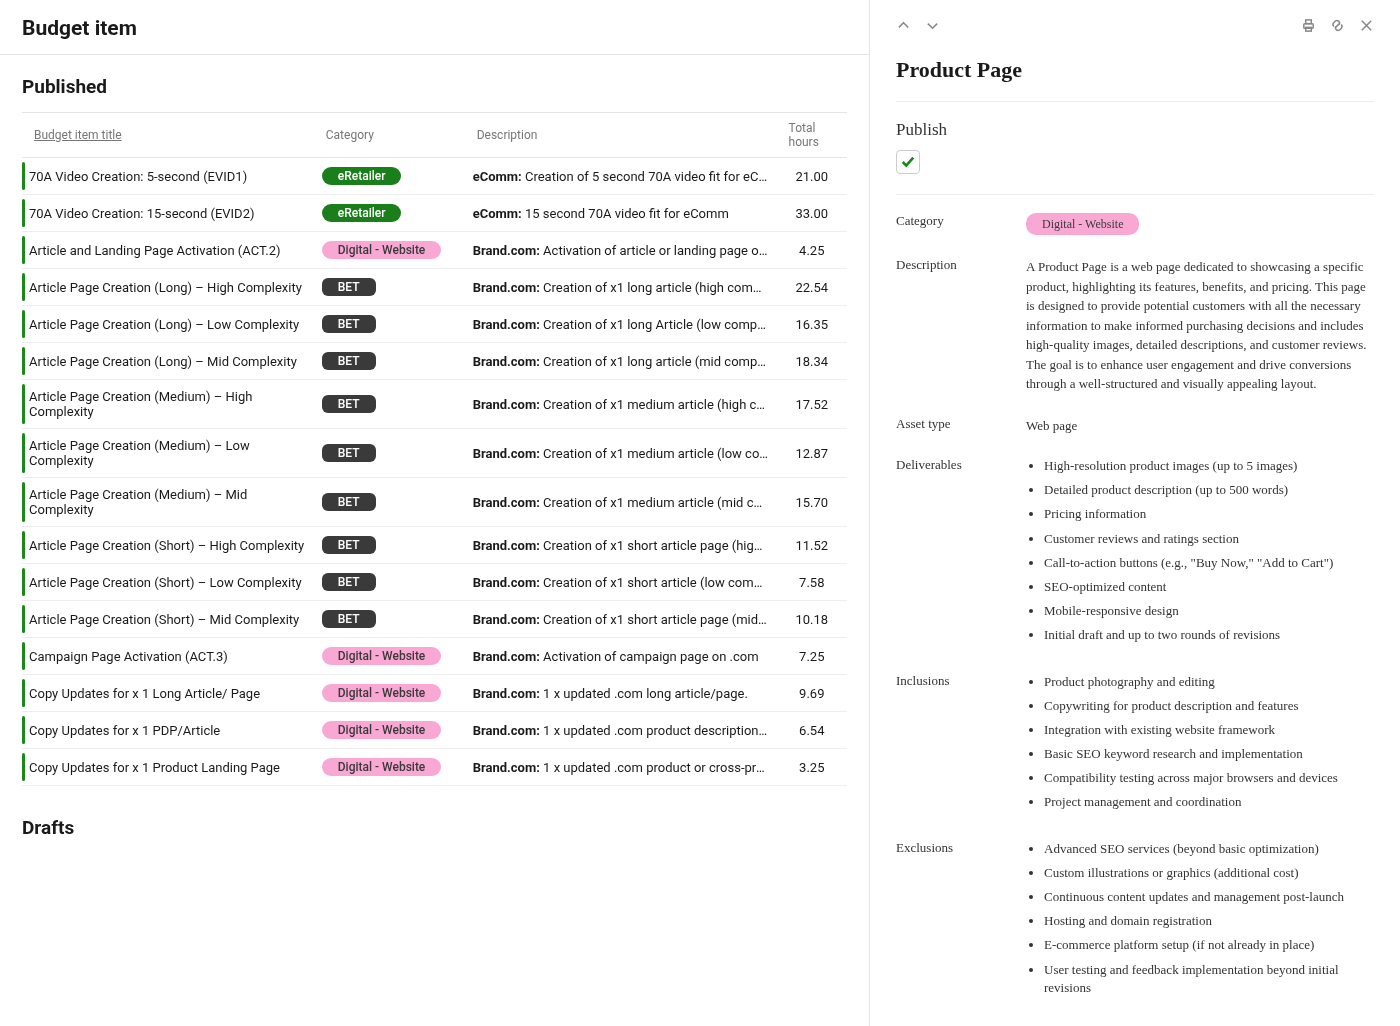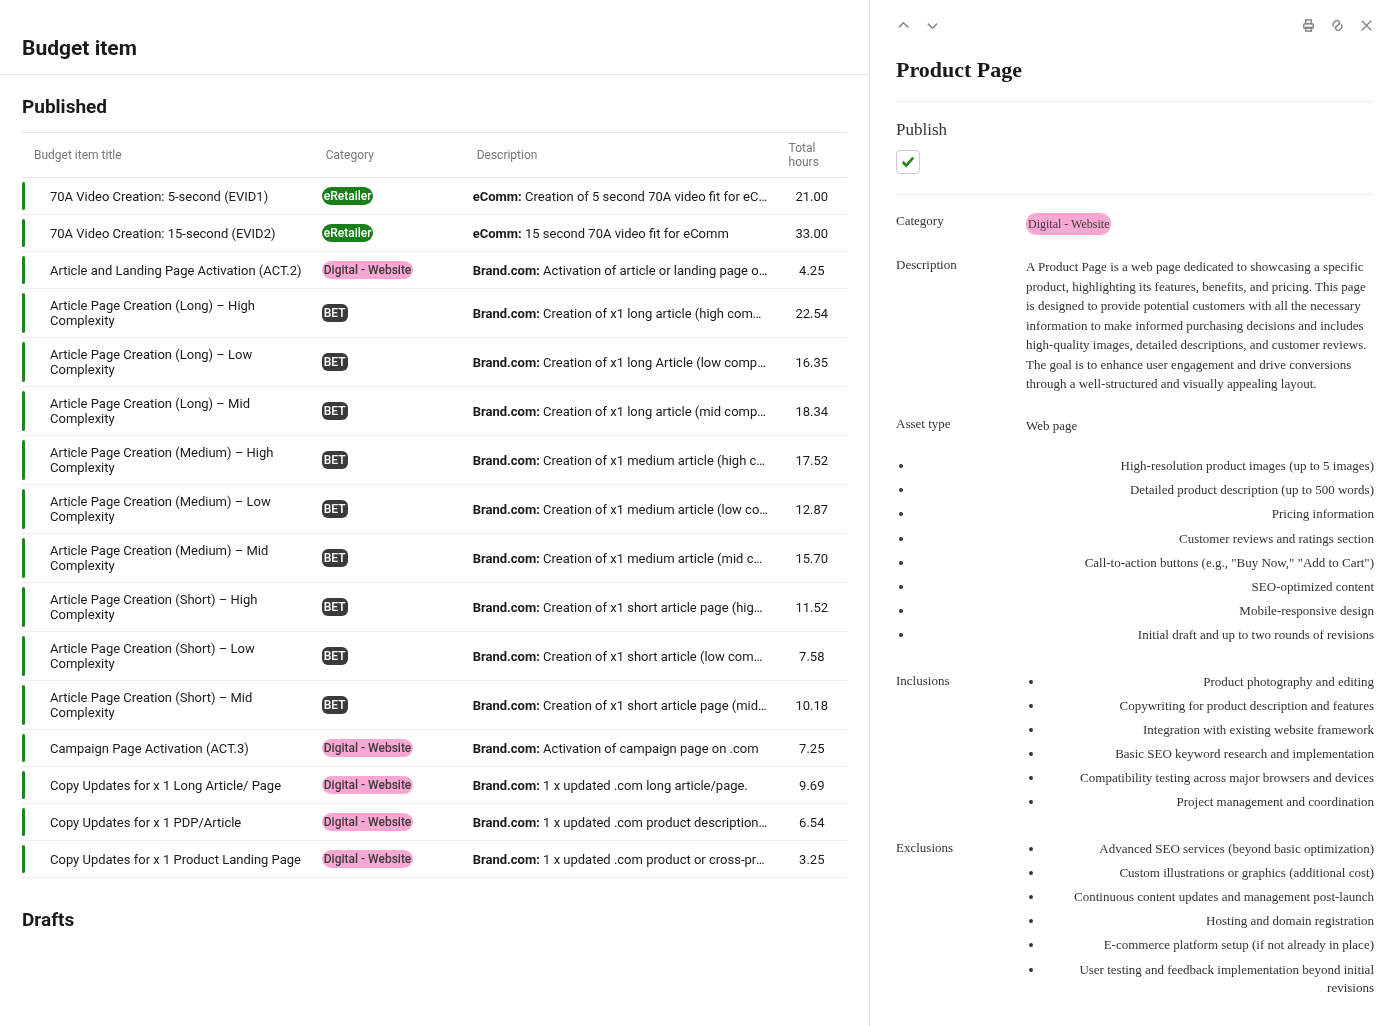--- a/index.html
+++ b/index.html
@@ -1,29 +1,29 @@
 <!DOCTYPE html>
 <html><head>
 <meta charset="utf-8">
 <style>
 * { box-sizing: border-box; margin: 0; padding: 0; }
 body { font-family: -apple-system, BlinkMacSystemFont, "Segoe UI", Roboto, sans-serif; font-size: 13px; color: #1a1a1a; background: #fff; overflow: hidden; }
 .app { display: flex; width: 1400px; height: 1026px; }
 .main { flex: 1; overflow-y: auto; border-right: 1px solid #e5e5e5; }
-.main-header { padding: 36px 22px 14px; border-bottom: 1px solid #e5e5e5; }
+.main-header { padding: 16px 22px 14px; border-bottom: 1px solid #e5e5e5; }
 .main-header h1 { font-size: 21px; font-weight: 700; }
 .section { padding: 20px 22px 10px; }
 .section h2 { font-size: 19px; font-weight: 700; margin-bottom: 14px; }
 .table { width: 100%; border-collapse: collapse; }
 .table th { text-align: left; font-weight: 400; font-size: 12px; color: #777; padding: 8px 8px 8px 12px; border-bottom: 1px solid #e5e5e5; border-top: 1px solid #e5e5e5; }
-.table th:first-child { padding-left: 12px; }
+.table th:first-child { padding-left: 12px; text-decoration: underline; }
 .table td { padding: 9px 8px; border-bottom: 1px solid #eee; font-size: 13px; vertical-align: middle; }
-.table tr td:first-child { position: relative; padding-left: 28px; }
+.table tr td:first-child { position: relative; padding-left: 7px; }
 .row-marker { position: absolute; left: 0; top: 4px; bottom: 4px; width: 3px; background: #1a8917; border-radius: 2px; }
-.tag { display: inline-block; padding: 2px 2px; border-radius: 10px; font-size: 12px; font-weight: 500; white-space: nowrap; }
+.tag { display: inline-block; padding: 2px 16px; border-radius: 10px; font-size: 12px; font-weight: 500; white-space: nowrap; }
 .tag-eretailer { background: #1a7f1a; color: #fff; }
 .tag-digital { background: #f9a8d4; color: #3a3a3a; }
 .tag-bet { background: #3a3a3a; color: #fff; border-radius: 6px; }
 .desc-prefix { font-weight: 700; }
 .col-title { width: 290px; }
 .col-category { width: 150px; }
 .col-desc { width: 310px; white-space: nowrap; overflow: hidden; text-overflow: ellipsis; max-width: 310px; }
 .col-hours { width: 70px; text-align: center; }
 
 .side { width: 530px; padding: 18px 26px 26px 26px; overflow-y: auto; font-family: Liberation Serif, serif; }
@@ -33,21 +33,21 @@
 .side-toolbar .navs span { cursor: pointer; font-size: 13px; color:#888; }
 .side h2 { font-size: 22px; font-weight: 700; margin-bottom: 18px; }
 .divider { border: none; border-top: 1px solid #eee; margin: 0 0 18px 0; }
 .field-label { font-size: 17px; color: #333; margin-bottom: 10px; }
 .checkbox { width: 24px; height: 24px; border: 1px solid #ccc; border-radius: 4px; display: flex; align-items: center; justify-content: center; cursor: pointer; margin-bottom: 20px; }
 .checkbox svg { width: 14px; height: 14px; stroke: #1a8917; stroke-width: 3; fill: none; }
 .detail-row { display: flex; margin-bottom: 22px; font-size: 13px; }
 .detail-row .dlabel { width: 130px; flex-shrink: 0; color: #333; font-weight: 400; }
 .detail-row .dval { flex: 1; color: #333; line-height: 1.5; }
 .detail-row ul { padding-left: 18px; }
-.detail-row li { margin-bottom: 6px; line-height: 1.4; text-align: right; }
+.detail-row li { margin-bottom: 6px; line-height: 1.4; }
 </style>
 </head>
 <body>
 
 <div class="app">
   <div class="main">
     <div class="main-header">
       <h1>Budget item</h1>
     </div>
     <div class="section">
@@ -211,20 +211,21 @@
       <div class="dlabel">Description</div>
       <div class="dval">A Product Page is a web page dedicated to showcasing a specific product, highlighting its features, benefits, and pricing. This page is designed to provide potential customers with all the necessary information to make informed purchasing decisions and includes high-quality images, detailed descriptions, and customer reviews. The goal is to enhance user engagement and drive conversions through a well-structured and visually appealing layout.</div>
     </div>
 
     <div class="detail-row">
       <div class="dlabel">Asset type</div>
       <div class="dval">Web page</div>
     </div>
 
     <div class="detail-row">
+      <div class="dlabel">Deliverables</div>
       <div class="dval">
           <ul id="deliverables-list">
             <li>High-resolution product images (up to 5 images)</li>
             <li>Detailed product description (up to 500 words)</li>
             <li>Pricing information</li>
             <li>Customer reviews and ratings section</li>
             <li>Call-to-action buttons (e.g., "Buy Now," "Add to Cart")</li>
             <li>SEO-optimized content</li>
             <li>Mobile-responsive design</li>
             <li>Initial draft and up to two rounds of revisions</li>

